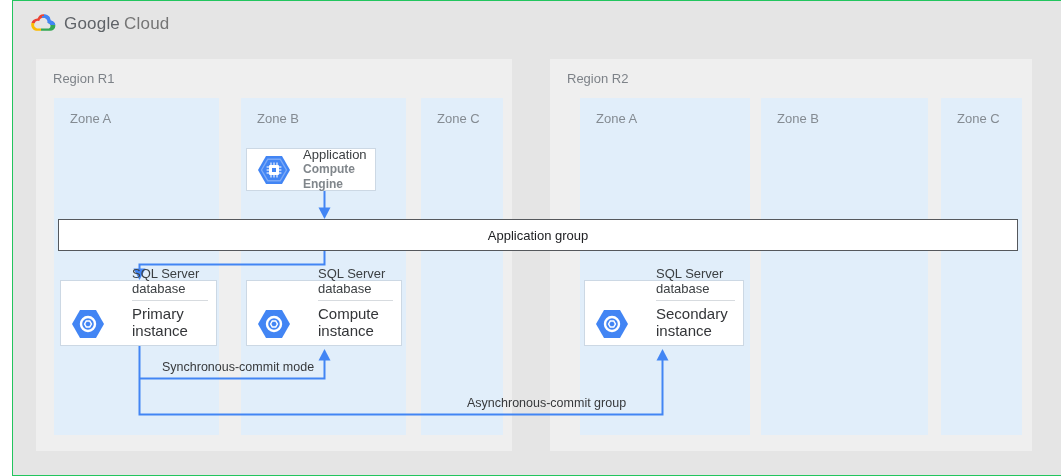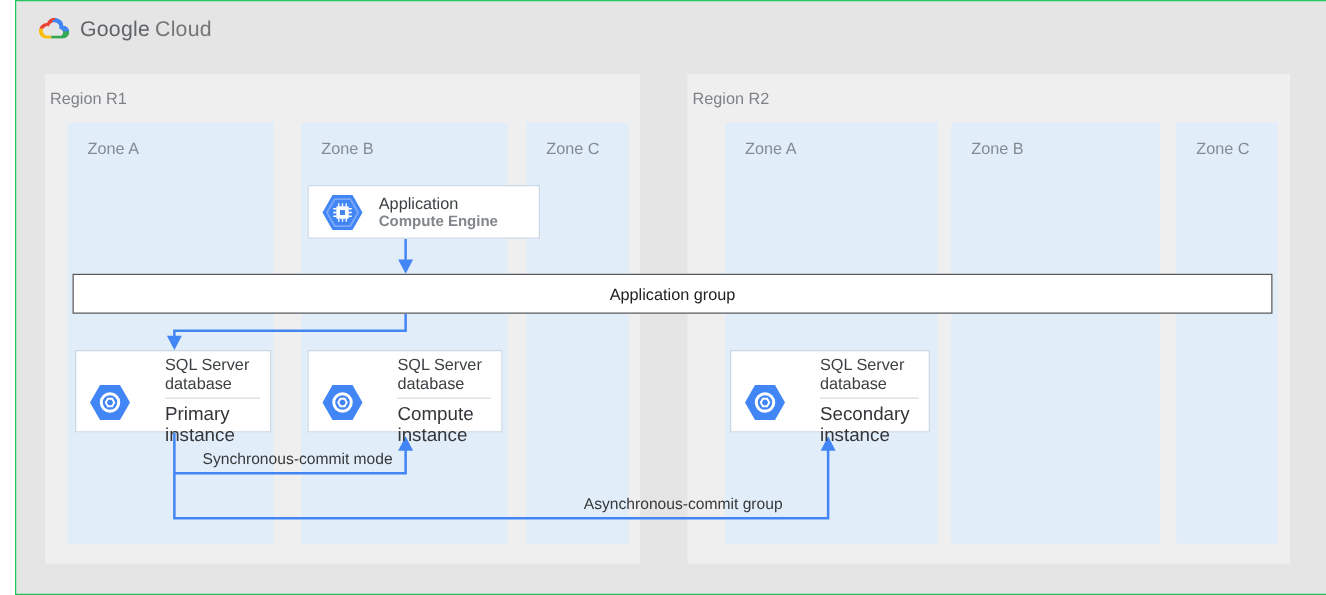--- a/index.html
+++ b/index.html
@@ -18,39 +18,39 @@
   .canvas{position:relative;width:1061px;height:476px;background:#e5e5e5;
           border:1px solid #22c55e;overflow:hidden;margin-left:12px;}
   
   .logo{position:absolute;left:16px;top:11px;display:flex;align-items:center;gap:7px;}
   .logo svg{display:block;}
   .logo-text{font-size:17px;letter-spacing:.2px;}
   .logo-google{color:#5f6368;font-weight:500;}
   .logo-cloud{color:#757575;font-weight:400;margin-left:4px;}
   
   .region{position:absolute;background:var(--region-fill);}
-  .region-label{position:absolute;left:4px;top:12px;font-size:13px;color:var(--region-label);}
+  .region-label{position:absolute;left:17px;top:12px;font-size:13px;color:var(--region-label);}
   .zone{position:absolute;background:var(--zone-fill);}
   .zone-label{position:absolute;left:16px;top:13px;font-size:13px;color:var(--zone-label);}
   
   svg.edges{position:absolute;left:0;top:0;width:1061px;height:476px;z-index:2;pointer-events:none;}
   
   .avail-bar{position:absolute;left:45px;top:218px;width:960px;height:32px;background:#ffffff;
              border:1.5px solid var(--bar-border);z-index:3;display:flex;align-items:center;justify-content:center;}
   .avail-bar span{font-size:13px;color:#202124;}
   
   .node{position:absolute;background:#ffffff;border:1px solid var(--node-border);z-index:4;
         display:flex;align-items:center;padding:6px 8px 6px 10px;gap:12px;}
   .node .icon{flex:0 0 auto;}
   .node-col{flex:1 1 auto;min-width:0;}
   .node-title{font-size:13px;line-height:15px;color:var(--title-text);}
   .node-sub-gray{font-size:12px;line-height:15px;color:var(--subtitle-gray);font-weight:bold;}
   .node-divider{border:none;border-top:1px solid #d7dbdf;margin:4px 0 4px 0;}
   .node-instance{font-size:15px;color:#333538;}
-  .sql-node{align-items:center;padding-top:20px;gap:27px;}
+  .sql-node{align-items:flex-end;padding-top:20px;gap:27px;}
   .sql-node .icon{margin-top:3px;}
   
   .edge-label{position:absolute;z-index:4;font-size:12.5px;color:#37393b;white-space:nowrap;}
 </style>
 </head>
 <body>
 
 <div class="canvas">
 
   <svg width="0" height="0" style="position:absolute" aria-hidden="true">
@@ -142,21 +142,21 @@
       <polygon points="120.5,267.5 132.5,267.5 126.5,279"></polygon>
       <polygon points="305.5,359.5 317.5,359.5 311.5,348"></polygon>
       <polygon points="643.5,359.5 655.5,359.5 649.5,348"></polygon>
     </g>
   </svg>
 
   <div class="avail-bar">
     <span>Application group</span>
   </div>
 
-  <div class="node" style="left:233px;top:147px;width:186px;height:43px;">
+  <div class="node" style="left:233px;top:147px;width:130px;height:43px;">
     <svg class="icon" width="34" height="30">
         <use href="#hex-chip"></use>
       </svg>
     <div class="node-col">
       <div class="node-title">Application</div>
       <div class="node-sub-gray">Compute Engine</div>
     </div>
   </div>
 
   <div class="node sql-node" style="left:47px;top:279px;width:157px;height:66px;">

